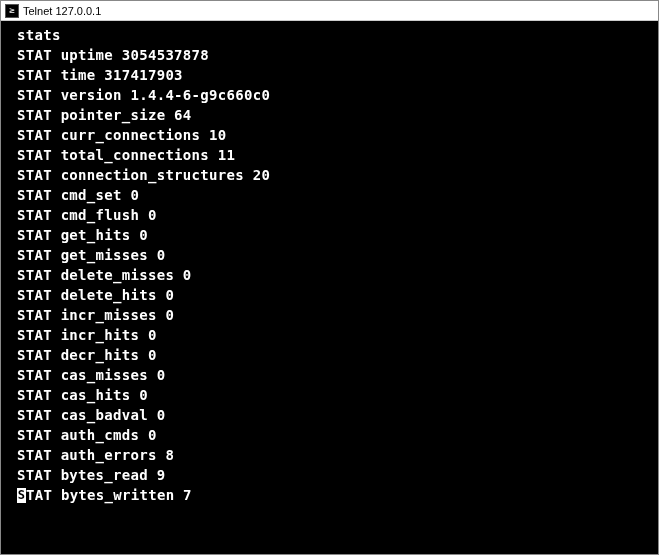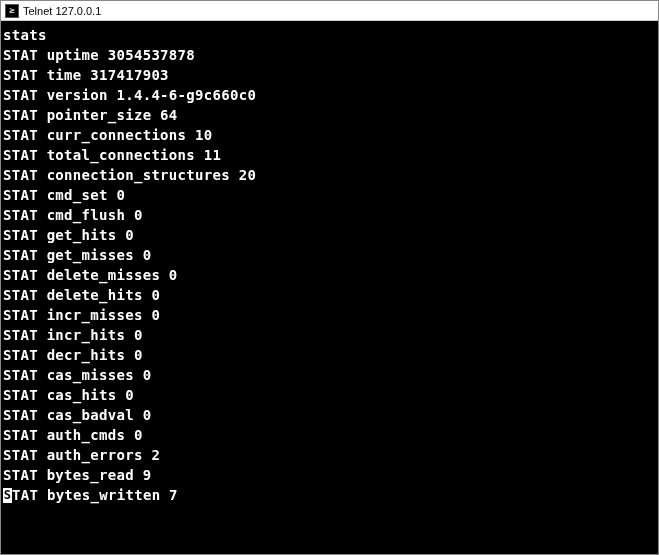--- a/index.html
+++ b/index.html
@@ -38,21 +38,21 @@
     .titlebar-icon-inner {
       font-size: 9px;
       color: #fff;
       font-family: monospace;
       line-height: 1;
     }
     .terminal {
       background: #000;
       width: 100%;
       height: calc(100% - 20px);
-      padding: 4px 2px;
+      padding: 4px 16px;
       color: #fff;
       font-family: "Lucida Console", Consolas, monospace;
       font-size: 14px;
       line-height: 20px;
       font-weight: bold;
       overflow: hidden;
       letter-spacing: 0.3px;
     }
     .terminal-line {
       white-space: pre;
@@ -95,17 +95,17 @@
       <div class="terminal-line">STAT get_misses 0</div>
       <div class="terminal-line">STAT delete_misses 0</div>
       <div class="terminal-line">STAT delete_hits 0</div>
       <div class="terminal-line">STAT incr_misses 0</div>
       <div class="terminal-line">STAT incr_hits 0</div>
       <div class="terminal-line">STAT decr_hits 0</div>
       <div class="terminal-line">STAT cas_misses 0</div>
       <div class="terminal-line">STAT cas_hits 0</div>
       <div class="terminal-line">STAT cas_badval 0</div>
       <div class="terminal-line">STAT auth_cmds 0</div>
-      <div class="terminal-line">STAT auth_errors 2</div>
+      <div class="terminal-line">STAT auth_errors 8</div>
       <div class="terminal-line">STAT bytes_read 9</div>
     </div>
   <div class="terminal-line"><span class="cursor-glyph">S</span><span>TAT bytes_written 7</span></div>
 </div>
 
 </body></html>

